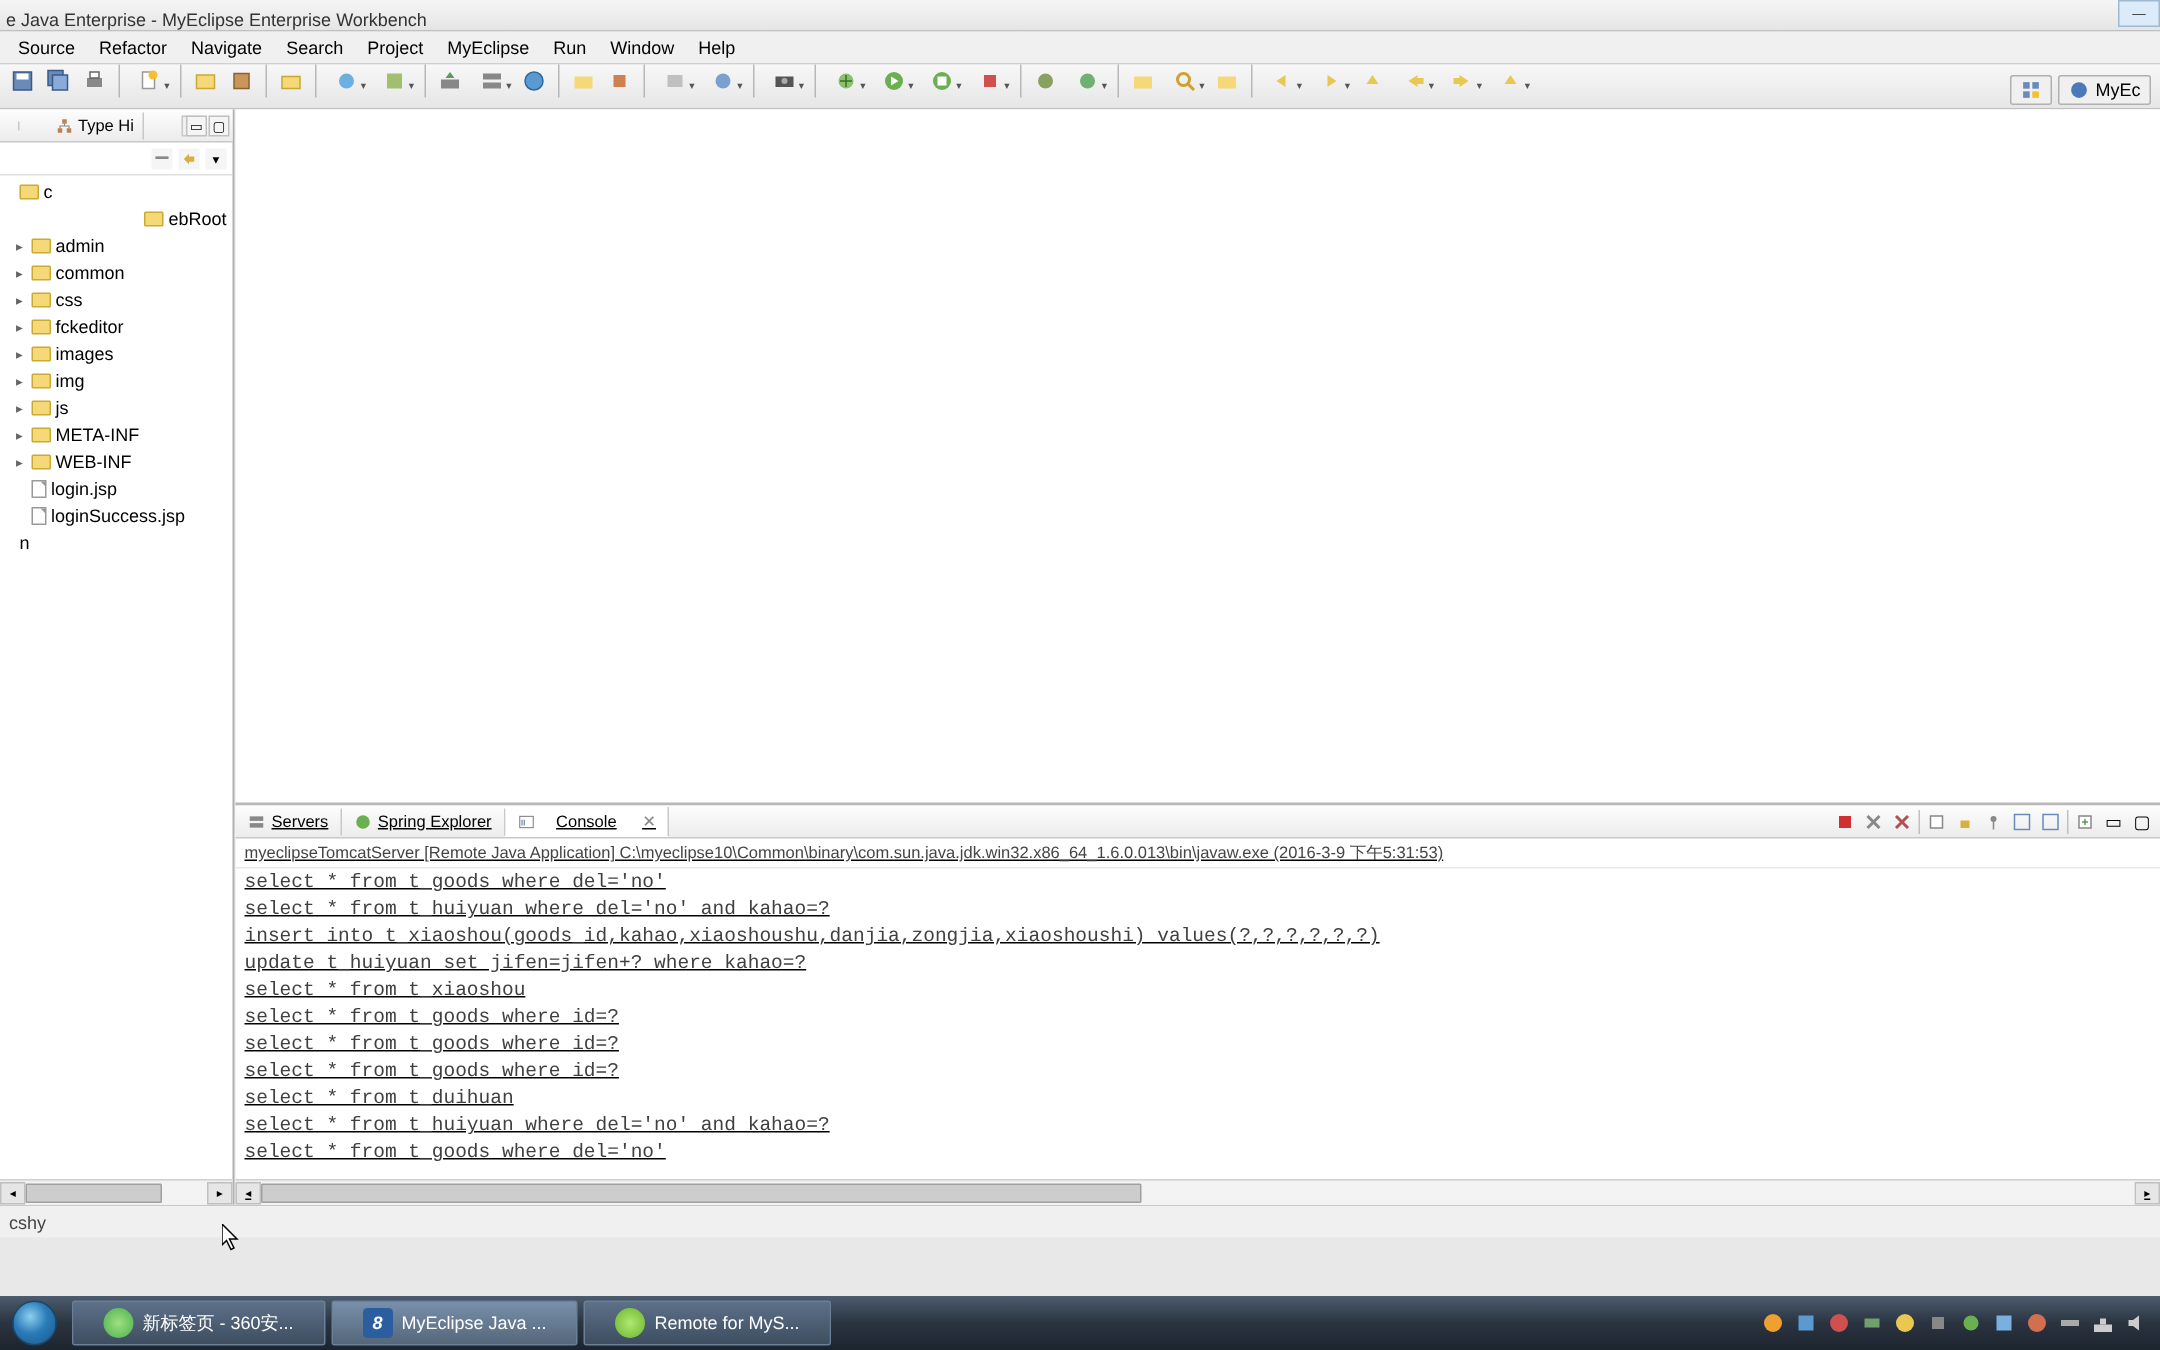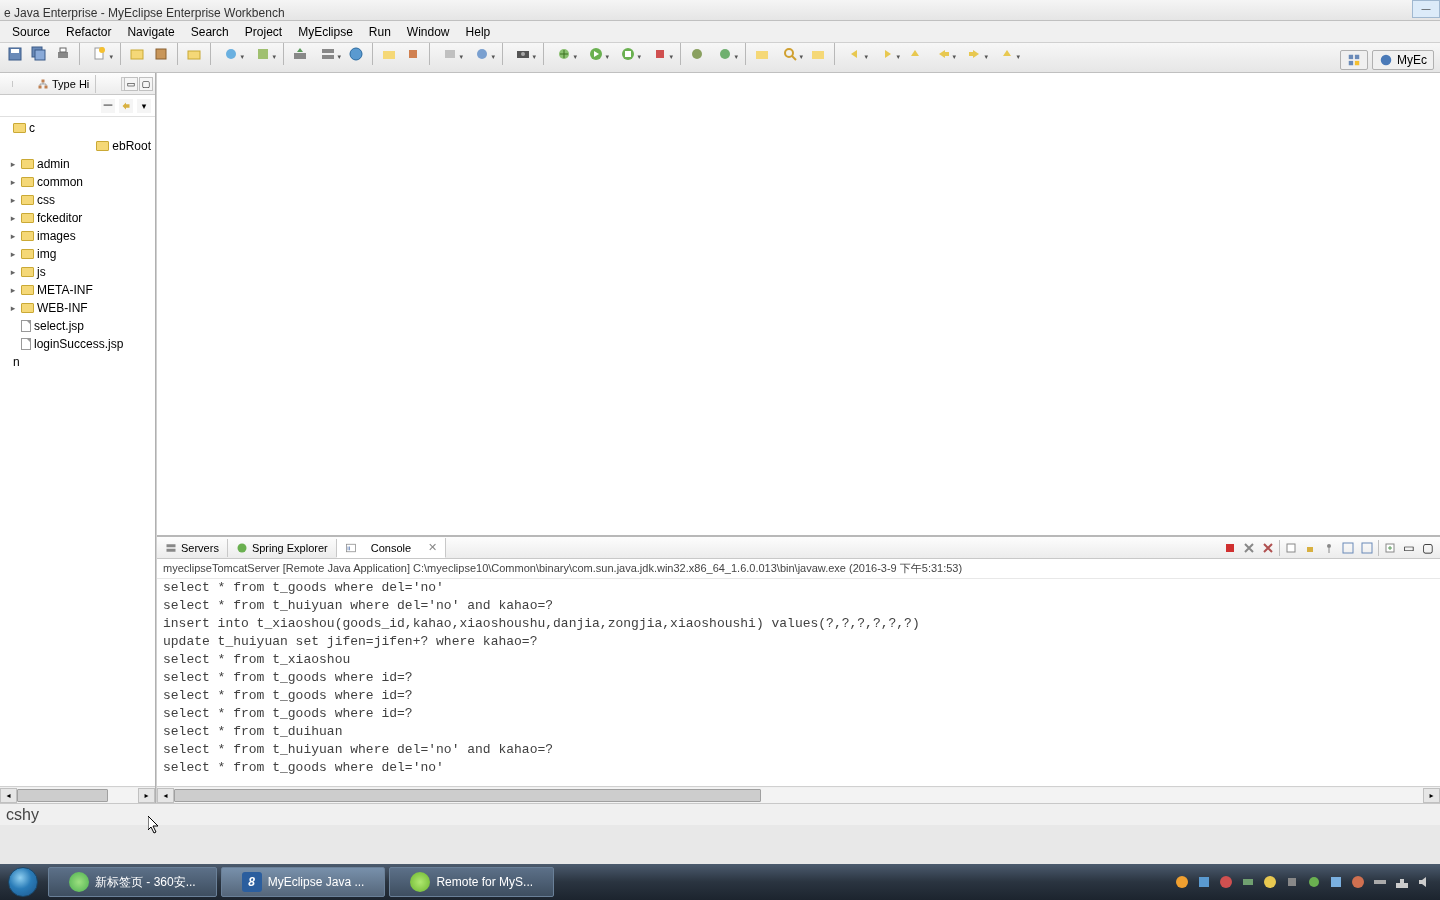--- a/index.html
+++ b/index.html
@@ -191,20 +191,21 @@
   flex-direction: column;
   border-left: 1px solid #d0d0d0;
 }
 .editor-blank { flex: 1; background: #fff; }
 .bottom-panel {
   height: 268px;
   border-top: 2px solid #b8b8b8;
   background: #fff;
   display: flex;
   flex-direction: column;
+  text-decoration: underline;
 }
 .bottom-tabs {
   height: 22px;
   background: linear-gradient(to bottom, #fdfdfd, #ececec);
   border-bottom: 1px solid #c8c8c8;
   display: flex;
   align-items: center;
   position: relative;
 }
 .btab {
@@ -278,21 +279,21 @@
   border: 1px solid #a0a0a0;
   border-radius: 1px;
 }
 .status-bar {
   height: 22px;
   background: #f0f0f0;
   border-top: 1px solid #c8c8c8;
   display: flex;
   align-items: center;
   padding: 0 6px;
-  font-size: 16px;
+  font-size: 12px;
   color: #444;
 }
 .taskbar {
   position: absolute;
   bottom: 0;
   left: 0;
   right: 0;
   height: 36px;
   background: linear-gradient(to bottom, #4c5b6e 0%, #2a3440 50%, #1c242e 100%);
   display: flex;
@@ -664,21 +665,21 @@
           <span>META-INF</span>
         </div>
         <div class="tree-item" style="padding-left: 8px;">
           <span class="expander">▸</span>
           <span class="folder-icon"></span>
           <span>WEB-INF</span>
         </div>
         <div class="tree-item" style="padding-left: 8px;">
           <span class="expander"></span>
           <span class="file-icon"></span>
-          <span>select.jsp</span>
+          <span>login.jsp</span>
         </div>
         <div class="tree-item" style="padding-left: 8px;">
           <span class="expander"></span>
           <span class="file-icon"></span>
           <span>loginSuccess.jsp</span>
         </div>
         <div class="tree-item" style="padding-left: 0px;">
           <span class="expander"></span>
           <span>n</span>
         </div>

